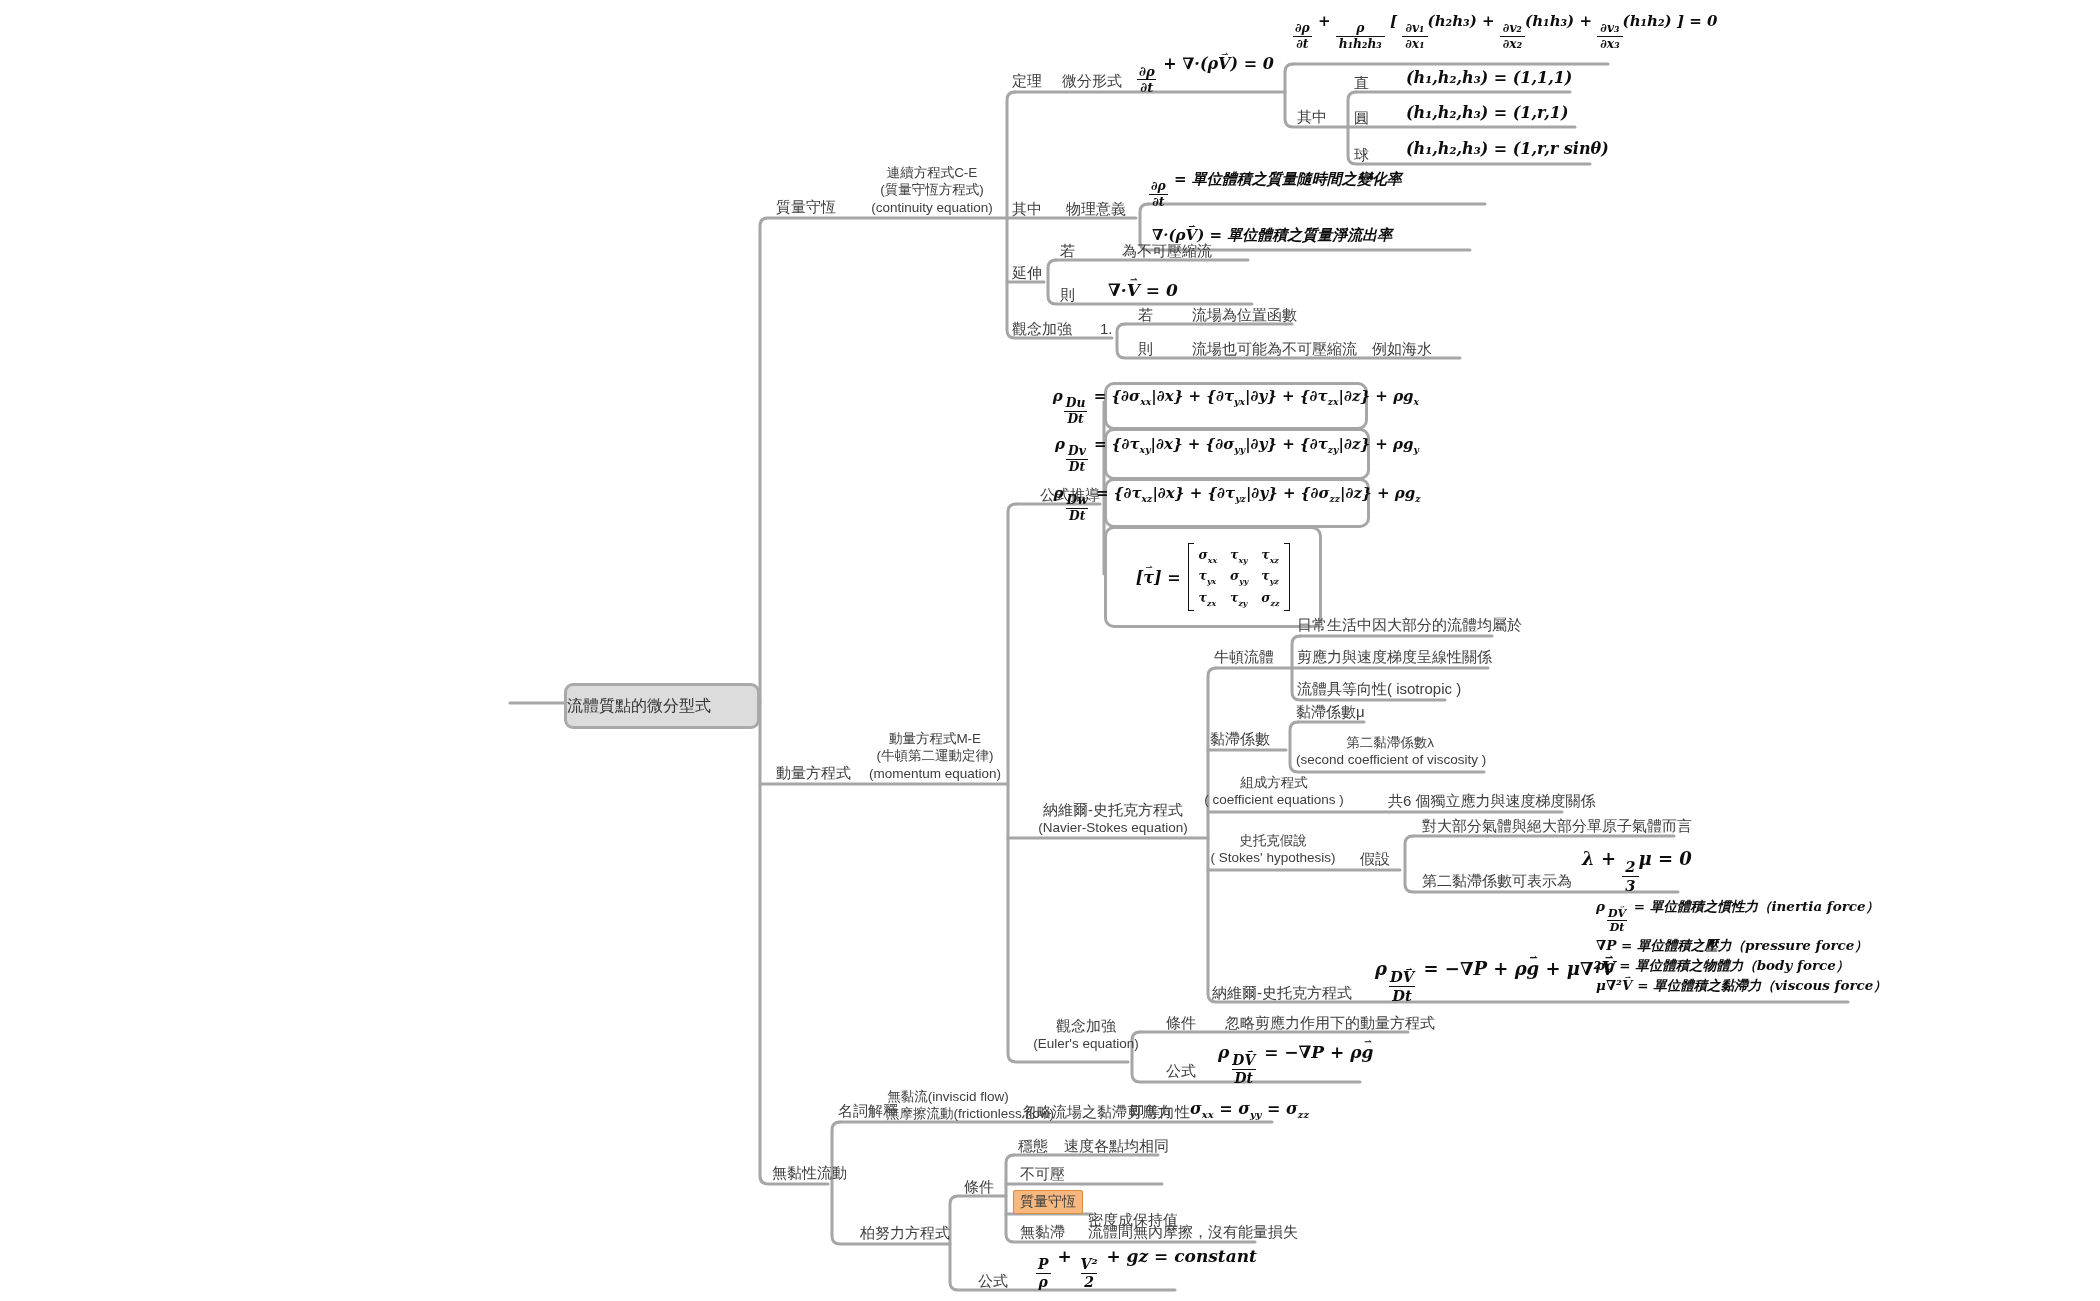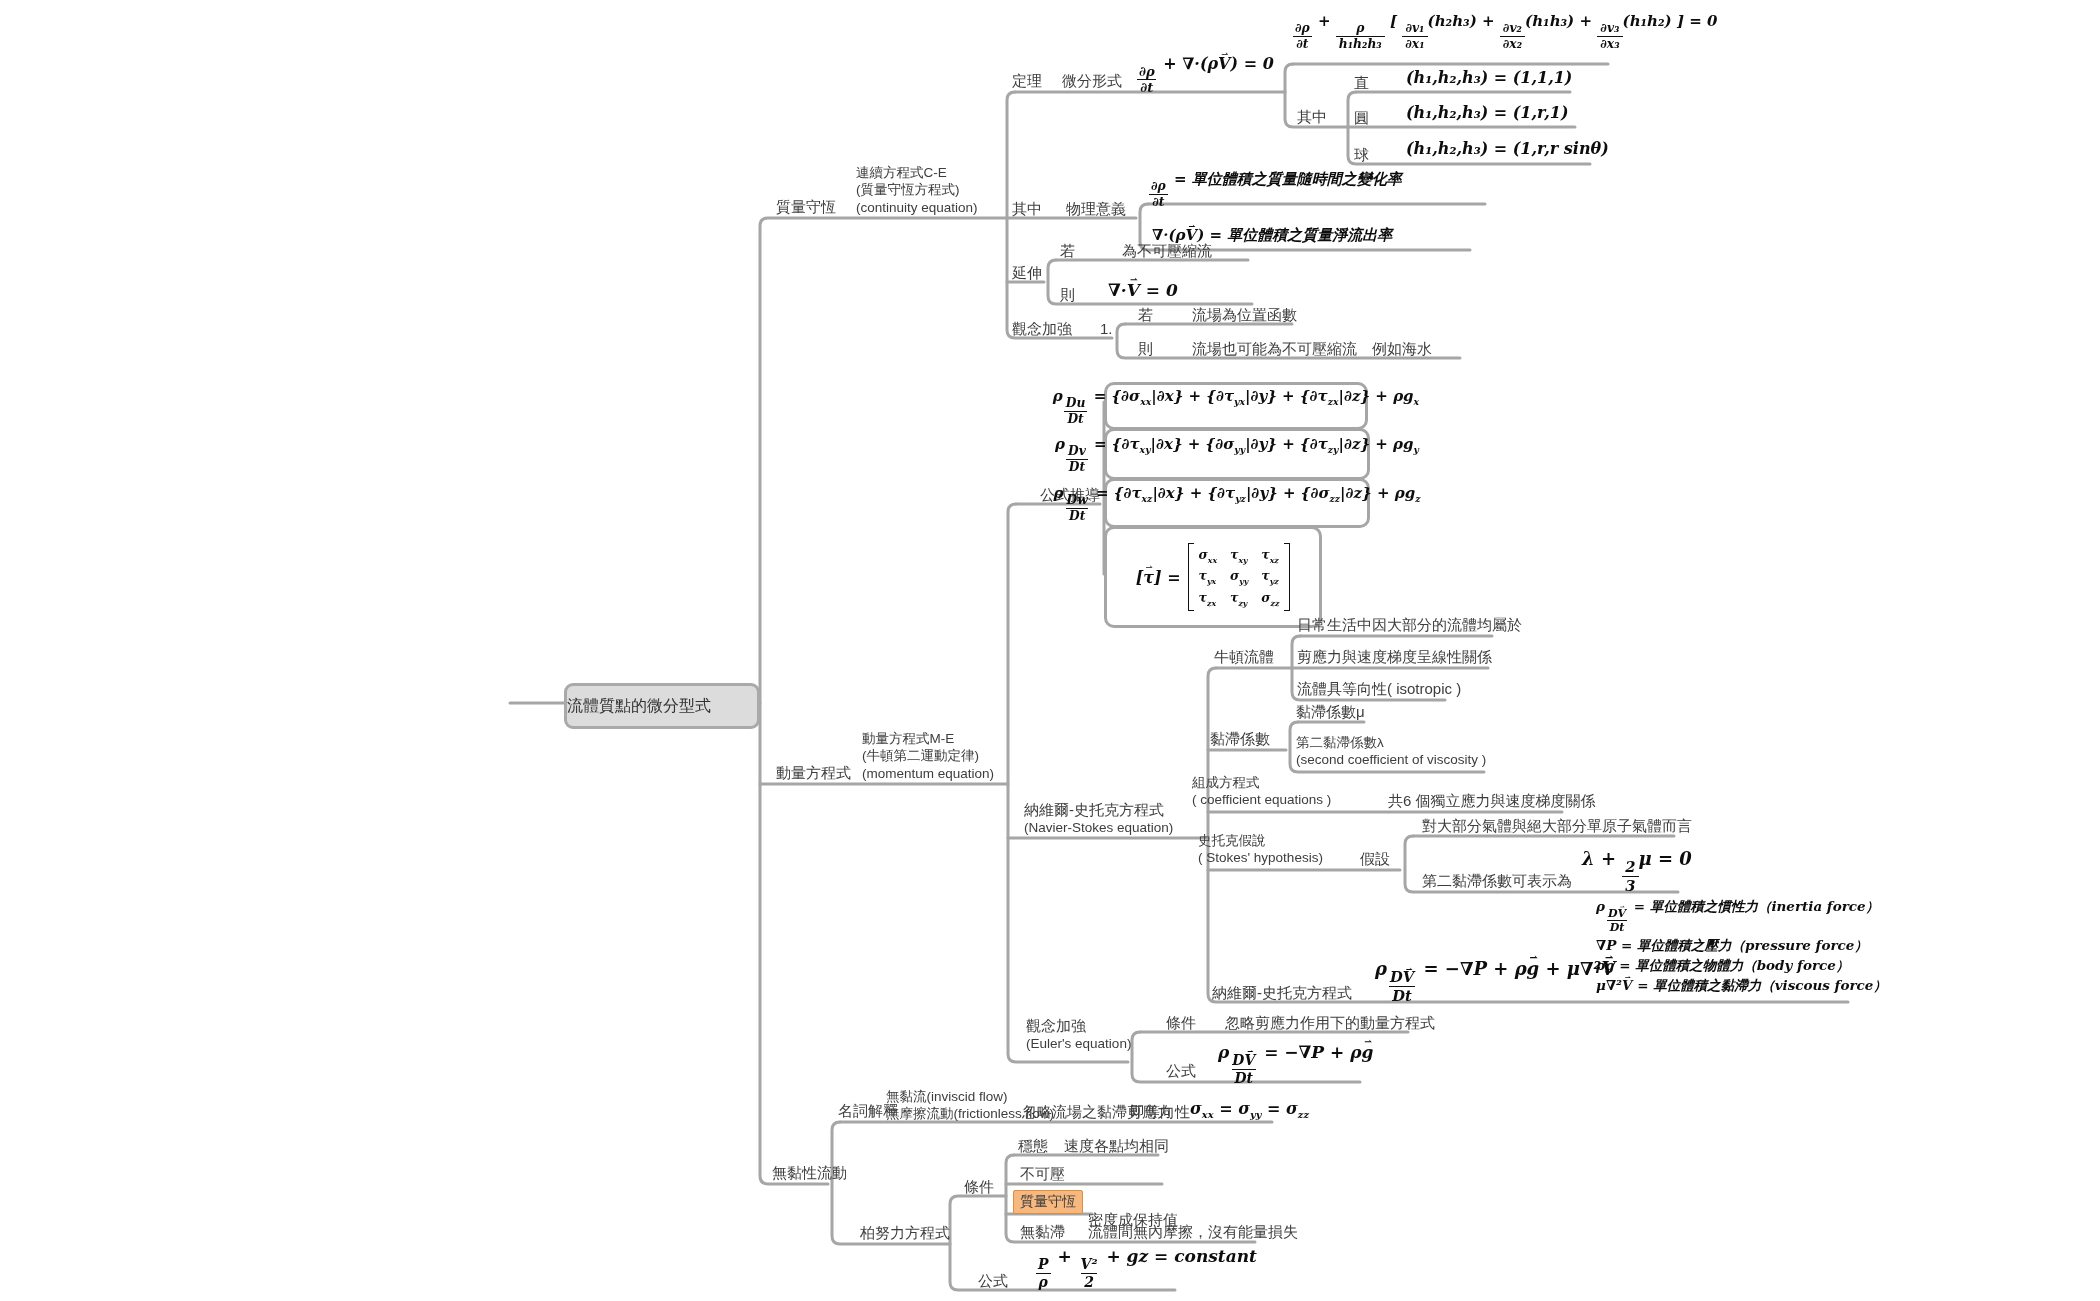--- a/index.html
+++ b/index.html
@@ -3,21 +3,21 @@
 <meta charset="utf-8">
 <style>
   html,body{margin:0;padding:0;background:#ffffff;}
   #canvas{position:relative;width:2100px;height:1301px;background:#ffffff;overflow:hidden;
           font-family:"Liberation Sans","DejaVu Sans",sans-serif;}
   svg.links{position:absolute;left:0;top:0;width:2100px;height:1301px;}
   svg.links path{fill:none;stroke:#a6a6a6;stroke-width:3;stroke-linecap:round;stroke-linejoin:round;}
   .n{position:absolute;white-space:nowrap;}
   .lbl{font-size:15px;color:#3d3d3d;}
   .sm{font-size:13.5px;color:#3d3d3d;}
-  .ctr{line-height:1.28;}
+  .ctr{text-align:center;line-height:1.28;}
   .eq{font-family:"DejaVu Serif","Liberation Serif",serif;font-style:italic;font-weight:700;
       font-size:15px;color:#0d0d0d;}
   .eq16{font-size:16px;} .eq17{font-size:17px;} .eq18{font-size:18px;} .eq14{font-size:13.5px;}
   .fr{display:inline-flex;flex-direction:column;align-items:center;vertical-align:-0.5em;
       line-height:1.05;font-size:0.82em;}
   .fr .nu{padding:0 3px 1px;}
   .fr .d{border-top:1.4px solid #111;padding:1px 3px 0;}
   .vec{position:relative;display:inline-block;}
   .vec::after{content:"⇀";position:absolute;left:55%;transform:translateX(-50%);top:-0.6em;
       font-size:0.55em;font-style:normal;}

